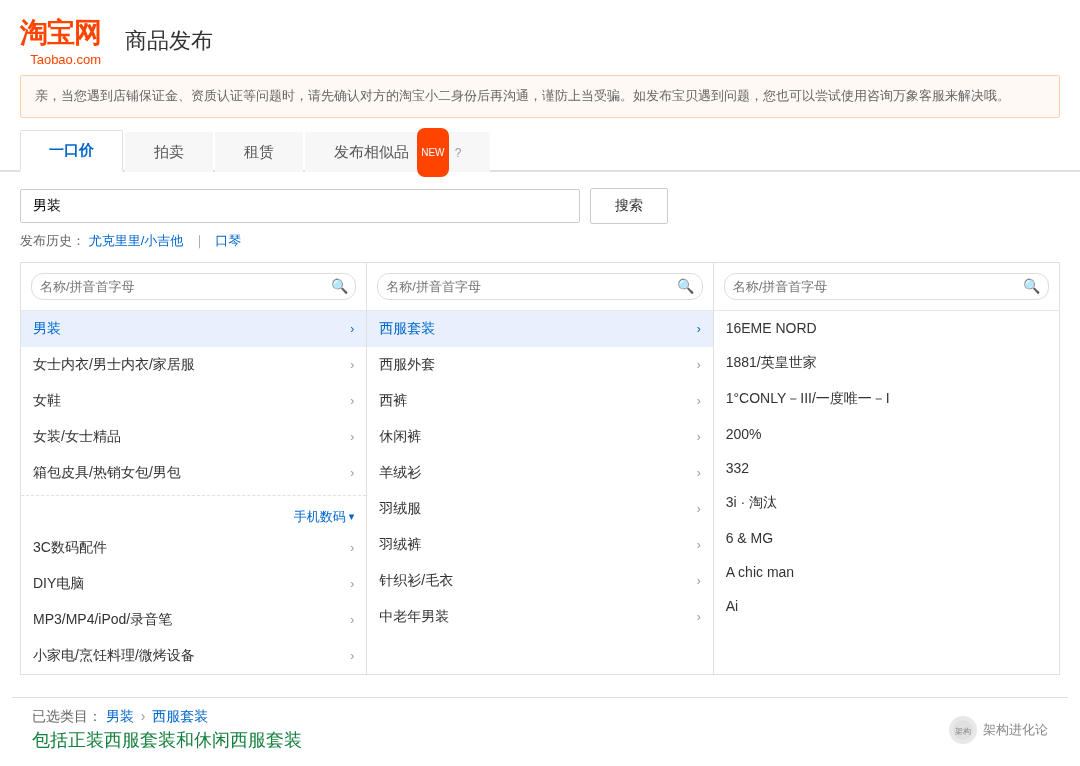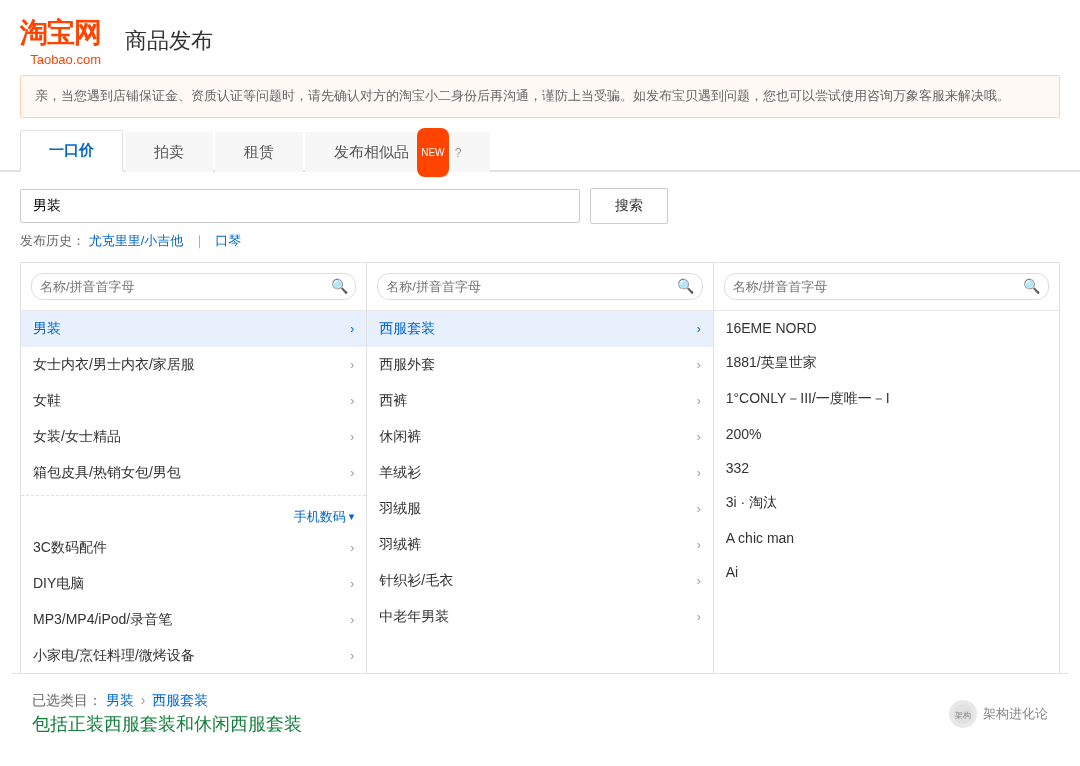--- a/index.html
+++ b/index.html
@@ -54,21 +54,21 @@
     .arrow { color: #999; font-size: 12px; }
 
     .cat-section-title { display: flex; align-items: center; padding: 8px 12px 4px 12px; color: #0066cc; font-size: 13px; cursor: pointer; justify-content: flex-end; }
     .cat-section-title .arrow-down { margin-left: 3px; font-size: 11px; }
     .cat-section-title + .cat-item { border-top: none; }
 
     
     .cat-item-right { padding: 9px 12px; cursor: pointer; font-size: 14px; color: #333; }
 
     
-    .footer-bar { position: fixed; bottom: 12px; left: 50%; transform: translateX(-50%); width: 1056px; background: #fff; border-top: 1px solid #e0e0e0; padding: 18px 20px; display: flex; align-items: center; justify-content: space-between; }
+    .footer-bar { position: fixed; bottom: 4px; left: 50%; transform: translateX(-50%); width: 1056px; background: #fff; border-top: 1px solid #e0e0e0; padding: 10px 20px; display: flex; align-items: center; justify-content: space-between; }
     .footer-selected-label { color: #666; }
     .footer-selected-link { color: #0066cc; text-decoration: none; cursor: pointer; }
     .footer-sep { color: #999; margin: 0 3px; }
     .footer-sub { font-size: 18px; color: #15803d; margin-top: 2px; }
     .footer-logo { display: flex; align-items: center; color: #888; font-size: 13px; }
     .footer-logo-icon { width: 28px; height: 28px; background: #e8e8e8; border-radius: 50%; margin-right: 6px; display: flex; align-items: center; justify-content: center; font-size: 12px; color: #666; }
   </style>
 </head>
 <body>
 
@@ -227,20 +227,21 @@
           <span class="search-icon-inner">🔍</span>
         </div>
       </div>
       <div class="cat-items">
         <div class="cat-item-right">16EME NORD</div>
         <div class="cat-item-right">1881/英皇世家</div>
         <div class="cat-item-right">1°CONLY－III/一度唯一－I</div>
         <div class="cat-item-right">200%</div>
         <div class="cat-item-right">332</div>
         <div class="cat-item-right">3i · 淘汰</div>
+        <div class="cat-item-right">6 &amp; MG</div>
         <div class="cat-item-right">A chic man</div>
         <div class="cat-item-right">Ai</div>
       </div>
     </div>
 
   </div>
 
   <div style="height: 70px;"></div>
 
   <div class="footer-bar">

